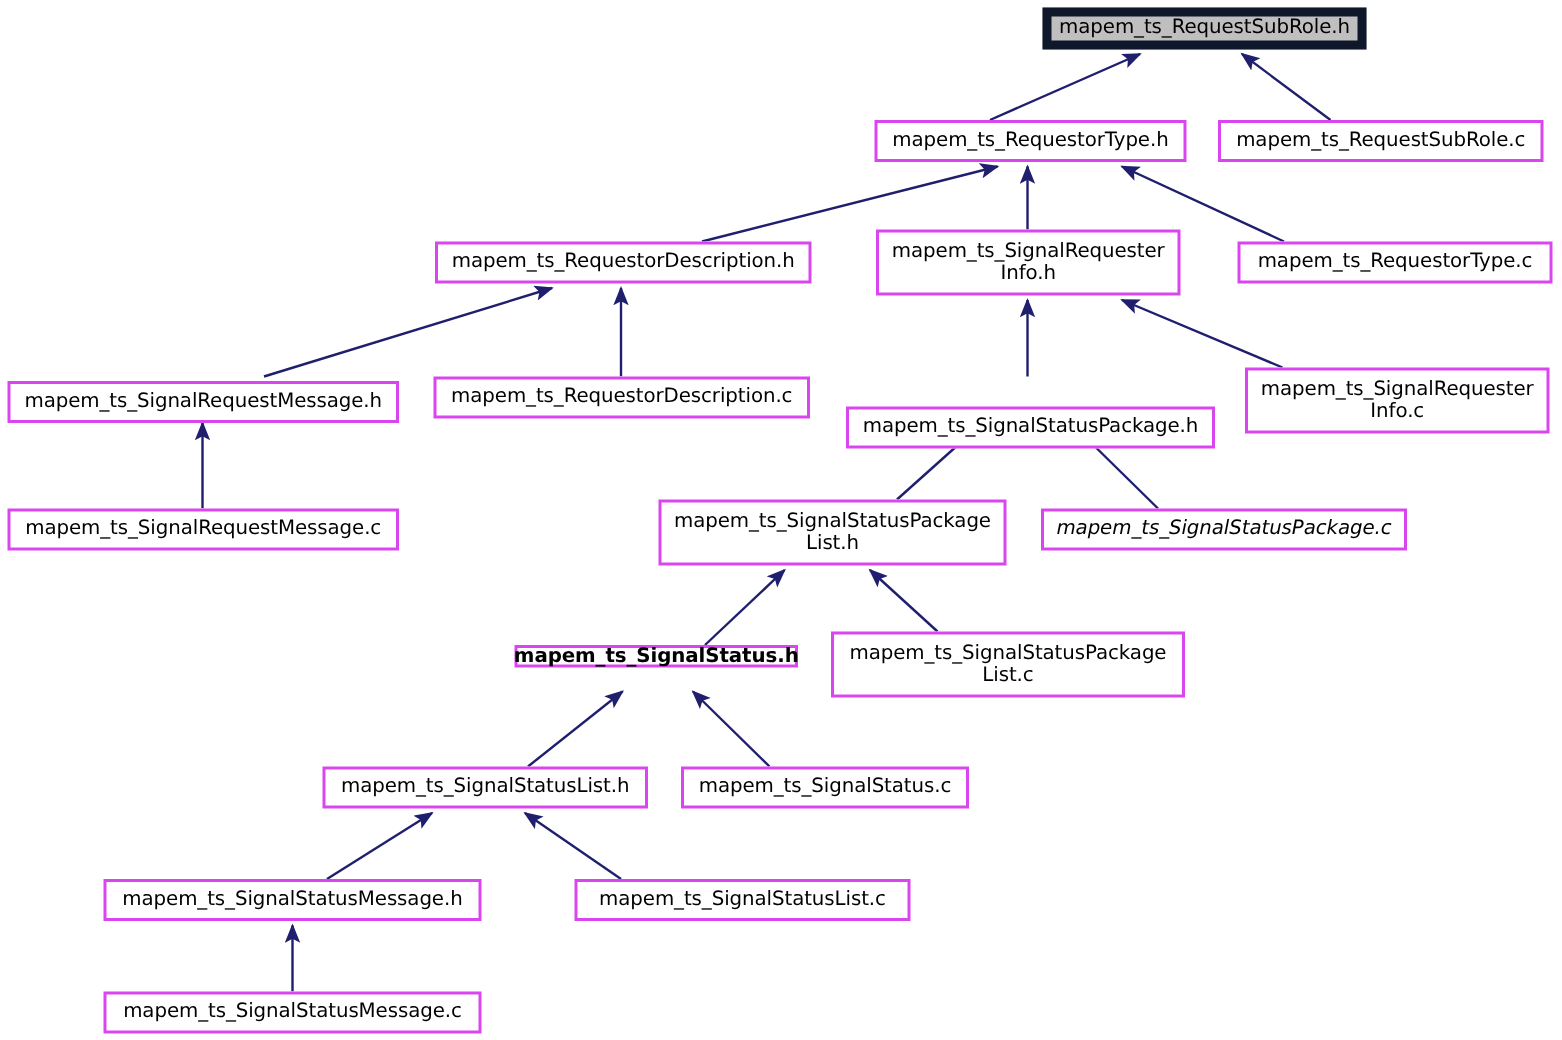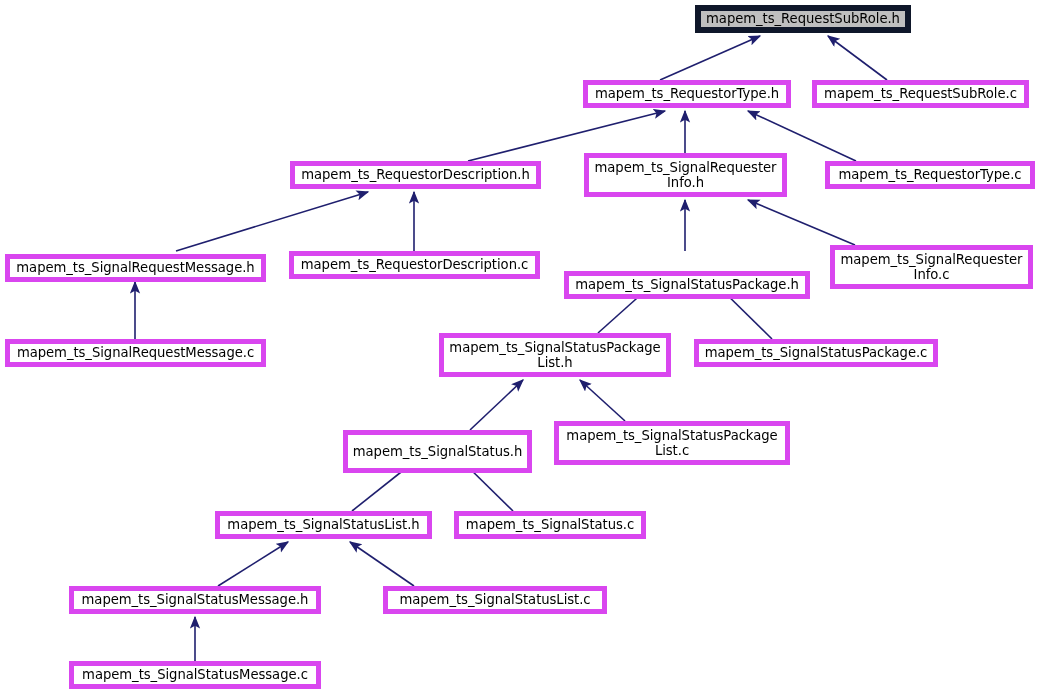--- a/index.html
+++ b/index.html
@@ -21,21 +21,21 @@
   svg.edges {
     position: absolute;
     left: 0;
     top: 0;
     width: 1041px;
     height: 693px;
   }
   .node {
     position: absolute;
     box-sizing: border-box;
-    border: 5px solid #d946ef;
+    border: 2px solid #d946ef;
     background: #ffffff;
     display: flex;
     align-items: center;
     justify-content: center;
     text-align: center;
     color: #000000;
     font-size: 13.2px;
     line-height: 15.5px;
     letter-spacing: -0.05px;
     white-space: pre-line;
@@ -91,22 +91,22 @@
 Info.h</span></div>
       <div class="node" style="left: 809px; top: 161px; width: 210px; height: 28px; margin-left: 16px;"><span class="label">mapem_ts_RequestorType.c</span></div>
       <div class="node" style="left: 5px; top: 254px; width: 261px; height: 28px;"><span class="label">mapem_ts_SignalRequestMessage.h</span></div>
       <div class="node" style="left: 289px; top: 251px; width: 251px; height: 28px;"><span class="label">mapem_ts_RequestorDescription.c</span></div>
       <div class="node" style="left: 564px; top: 251px; width: 246px; height: 28px; margin-top: 20px;"><span class="label">mapem_ts_SignalStatusPackage.h</span></div>
       <div class="node" style="left: 830px; top: 245px; width: 203px; height: 44px;"><span class="label">mapem_ts_SignalRequester
 Info.c</span></div>
       <div class="node" style="left: 5px; top: 339px; width: 261px; height: 28px;"><span class="label">mapem_ts_SignalRequestMessage.c</span></div>
       <div class="node" style="left: 439px; top: 333px; width: 232px; height: 44px;"><span class="label">mapem_ts_SignalStatusPackage
 List.h</span></div>
-      <div class="node" style="left: 694px; top: 339px; width: 244px; height: 28px;"><span class="label">mapem_ts_SignalStatusPackage.c</span></div>
-      <div class="node" style="left: 343px; top: 430px; width: 189px; height: 43px;"><span class="label">mapem_ts_SignalStatus.h</span></div>
+      <div class="node" style="left: 694px; top: 339px; width: 244px; height: 28px; font-style: italic;"><span class="label">mapem_ts_SignalStatusPackage.c</span></div>
+      <div class="node" style="left: 343px; top: 430px; width: 189px; height: 15px; font-weight: bold;"><span class="label">mapem_ts_SignalStatus.h</span></div>
       <div class="node" style="left: 554px; top: 421px; width: 236px; height: 44px;"><span class="label">mapem_ts_SignalStatusPackage
 List.c</span></div>
       <div class="node" style="left: 215px; top: 511px; width: 217px; height: 28px;"><span class="label">mapem_ts_SignalStatusList.h</span></div>
       <div class="node" style="left: 454px; top: 511px; width: 192px; height: 28px;"><span class="label">mapem_ts_SignalStatus.c</span></div>
       <div class="node" style="left: 69px; top: 586px; width: 252px; height: 28px; justify-content: center;"><span class="label">mapem_ts_SignalStatusMessage.h</span></div>
       <div class="node" style="left: 343px; top: 586px; width: 224px; height: 28px; margin-left: 40px;"><span class="label">mapem_ts_SignalStatusList.c</span></div>
       <div class="node" style="left: 69px; top: 661px; width: 252px; height: 28px;"><span class="label">mapem_ts_SignalStatusMessage.c</span></div>
     </div>
 </div>
 

